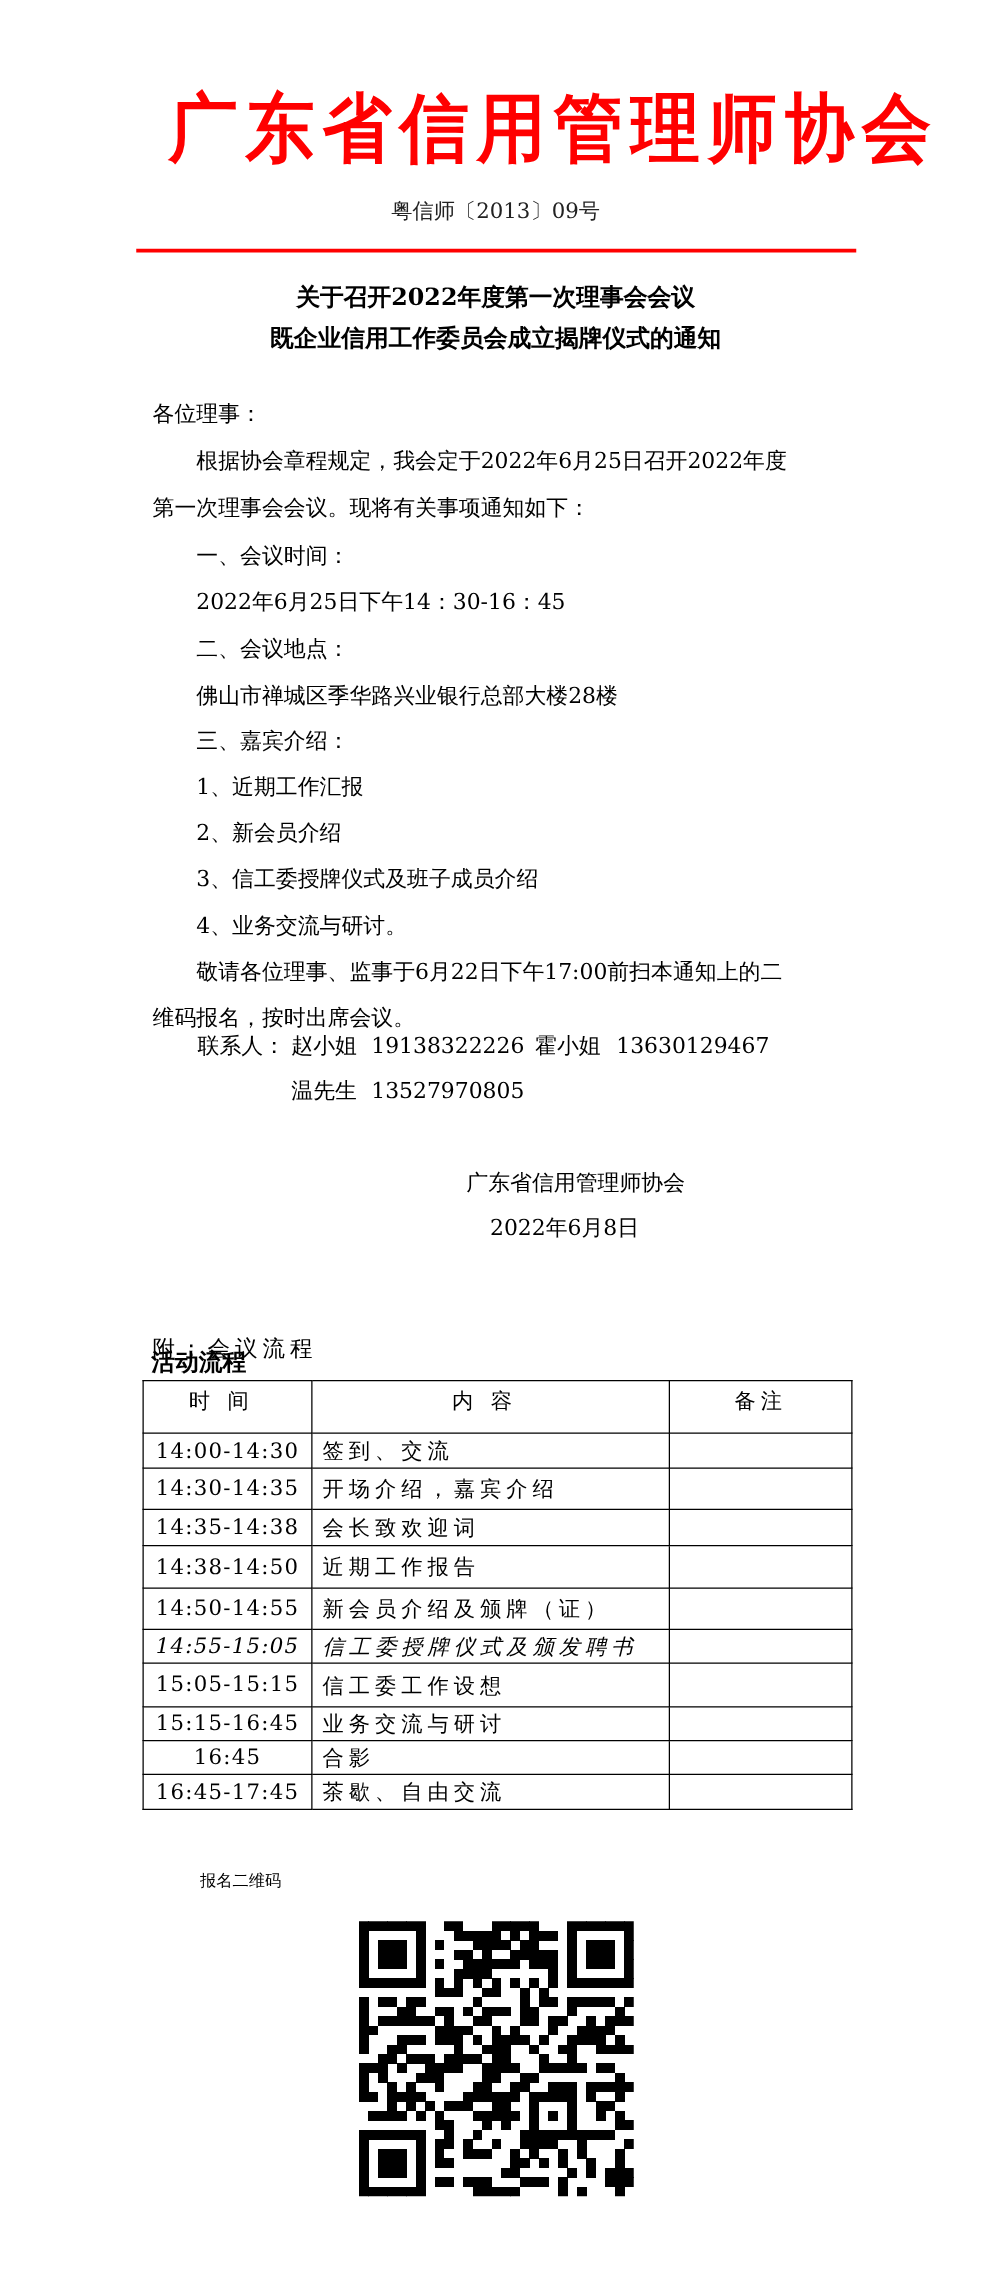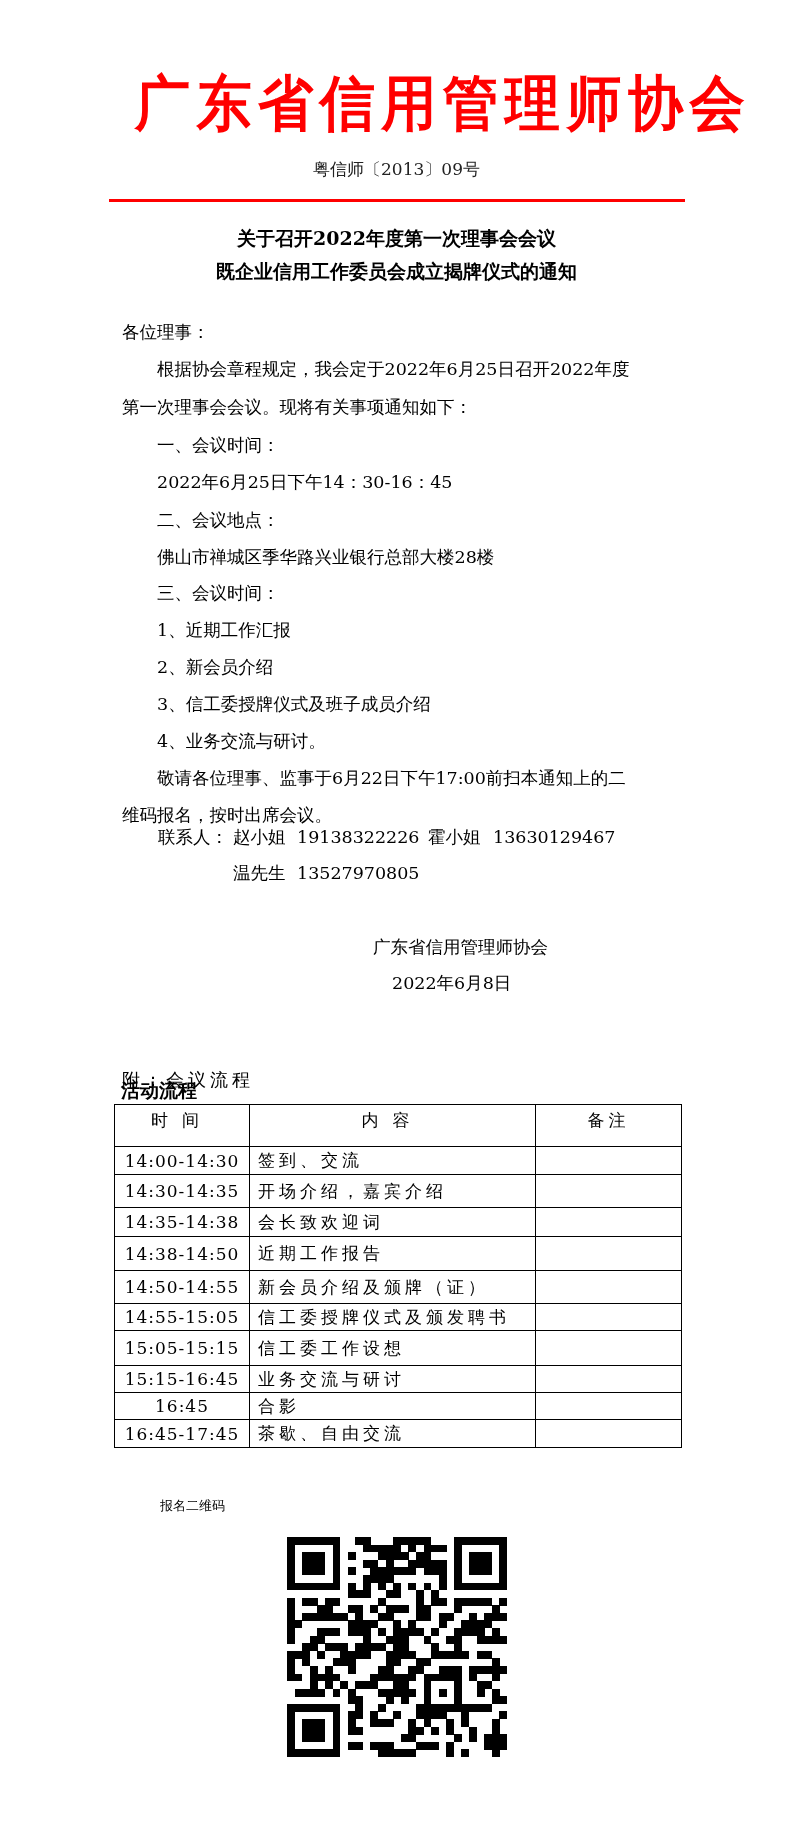--- a/index.html
+++ b/index.html
@@ -39,21 +39,21 @@
 <div class="abs notice-title" style="top:225px">关于召开2022年度第一次理事会会议</div>
 <div class="abs notice-title" style="top:258px">既企业信用工作委员会成立揭牌仪式的通知</div>
 
 <div class="abs body-line" style="top:321px">各位理事：</div>
 <div class="abs body-line indent" style="top:358px">根据协会章程规定，我会定于2022年6月25日召开2022年度</div>
 <div class="abs body-line" style="top:396px">第一次理事会会议。现将有关事项通知如下：</div>
 <div class="abs body-line indent" style="top:434px">一、会议时间：</div>
 <div class="abs body-line indent" style="top:471px">2022年6月25日下午14：30-16：45</div>
 <div class="abs body-line indent" style="top:509px">二、会议地点：</div>
 <div class="abs body-line indent" style="top:546px">佛山市禅城区季华路兴业银行总部大楼28楼</div>
-<div class="abs body-line indent" style="top:582px">三、会议时间：</div>
+<div class="abs body-line indent" style="top:582px">三、嘉宾介绍：</div>
 <div class="abs body-line indent" style="top:619px">1、近期工作汇报</div>
 <div class="abs body-line indent" style="top:656px">2、新会员介绍</div>
 <div class="abs body-line indent" style="top:693px">3、信工委授牌仪式及班子成员介绍</div>
 <div class="abs body-line indent" style="top:730px">4、业务交流与研讨。</div>
 <div class="abs body-line indent" style="top:767px">敬请各位理事、监事于6月22日下午17:00前扫本通知上的二</div>
 <div class="abs body-line" style="top:804px">维码报名，按时出席会议。</div>
 
 <div class="abs body-line" style="top:826px; left:158px">联系人：</div>
 <div class="abs body-line" style="top:826px; left:233px">赵小姐</div>
 <div class="abs body-line" style="top:826px; left:297px">19138322226</div>
@@ -100,21 +100,21 @@
       <tr style="height: 34px;">
         <td class="time">14:38-14:50</td>
         <td class="content">近期工作报告</td>
         <td></td>
       </tr>
       <tr style="height: 33px;">
         <td class="time">14:50-14:55</td>
         <td class="content">新会员介绍及颁牌（证）</td>
         <td></td>
       </tr>
-      <tr style="height: 27px;">
+      <tr style="height: 27px; font-style: italic;">
         <td class="time">14:55-15:05</td>
         <td class="content">信工委授牌仪式及颁发聘书</td>
         <td></td>
       </tr>
       <tr style="height: 35px;">
         <td class="time">15:05-15:15</td>
         <td class="content">信工委工作设想</td>
         <td></td>
       </tr>
       <tr style="height: 27px;">

